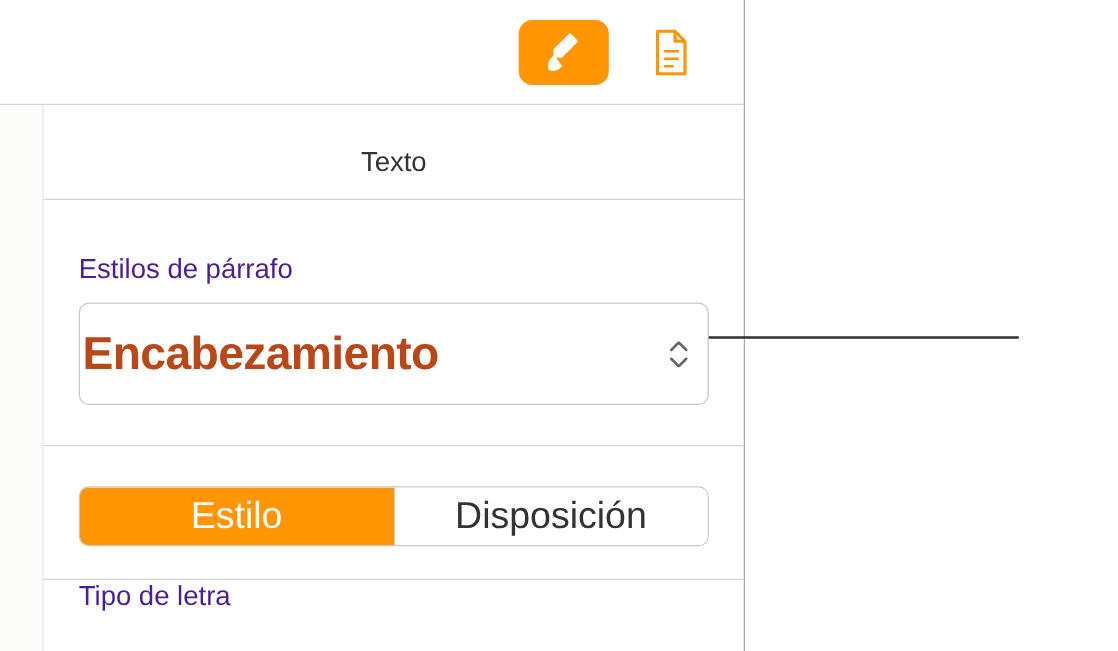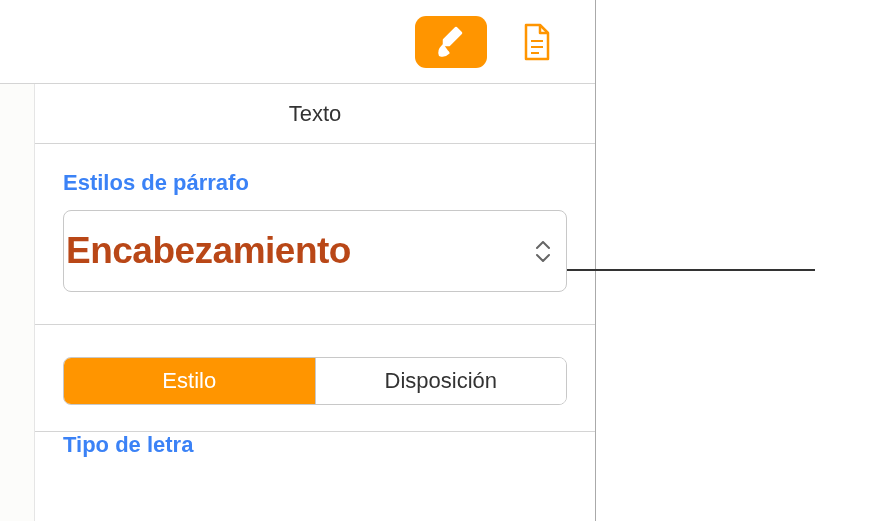--- a/index.html
+++ b/index.html
@@ -31,20 +31,21 @@
       height: 521px;
       border-right: 1px solid #e5e5e5;
       background: #fcfcfa;
       margin-top: 84px;
     }
     
     .main-area {
       flex: 1;
       display: flex;
       flex-direction: column;
+      gap: 16px;
     }
     
     .toolbar {
       height: 84px;
       display: flex;
       justify-content: flex-end;
       align-items: center;
       padding-right: 22px;
       gap: 14px;
       border-bottom: 1px solid #d4d4d4;
@@ -81,23 +82,23 @@
       color: #333;
     }
     
     .content-panel {
       padding: 26px 28px 0 28px;
       position: relative;
     }
     
     .label-text {
       font-size: 22px;
-      color: #3b82f6;
+      color: #4c1d95;
       margin-bottom: 14px;
-      font-weight: 700;
+      font-weight: 400;
     }
     
     .dropdown-field {
       width: 100%;
       height: 82px;
       border: 1px solid #c8c8c8;
       border-radius: 8px;
       display: flex;
       align-items: center;
       padding: 0 2px;
@@ -133,21 +134,21 @@
       overflow: hidden;
       margin-top: 32px;
       margin-bottom: 26px;
     }
     
     .segment {
       flex: 1;
       display: flex;
       align-items: center;
       justify-content: center;
-      font-size: 22px;
+      font-size: 30px;
       cursor: pointer;
       border: none;
       background: #ffffff;
       color: #333;
     }
     
     .segment.active {
       background: #ff9500;
       color: #ffffff;
       font-weight: 500;

